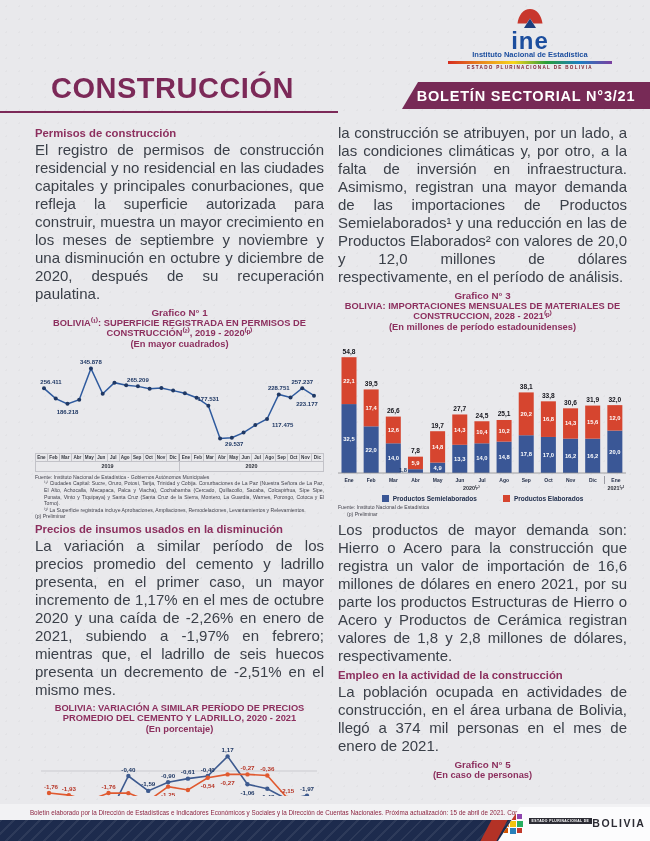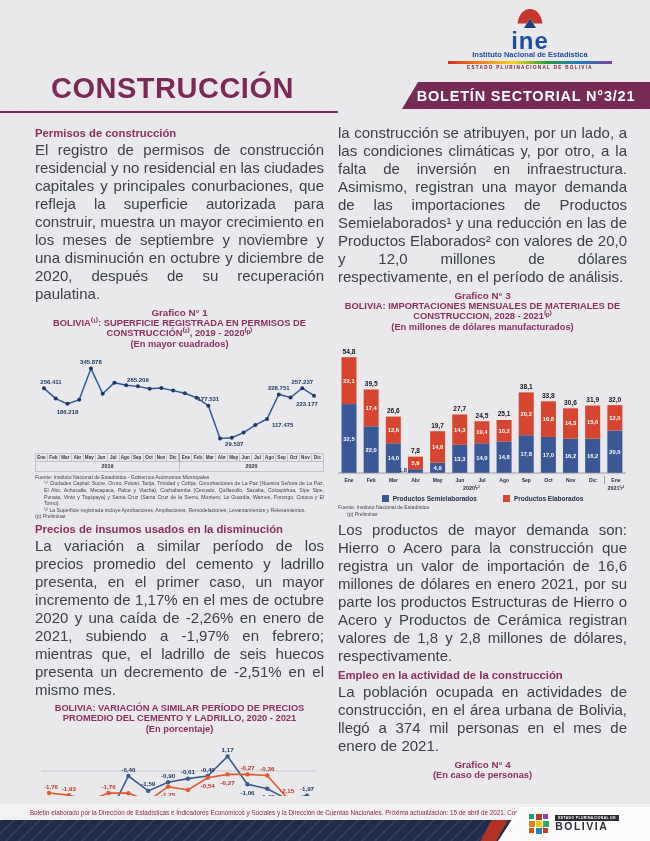--- a/index.html
+++ b/index.html
@@ -70,21 +70,21 @@
     display:flex;align-items:center;justify-content:center;
     font-size:6.3px;color:#8c2440;}
   .prefooter .email{font-weight:bold;color:#8c2440;text-decoration:none;margin-left:2px;}
   .bottombar{position:absolute;left:0;right:0;bottom:0;height:21px;background:#1d2b4d;
     background-image:repeating-linear-gradient(135deg,rgba(255,255,255,0.07) 0 2px,transparent 2px 9px);}
   .red-wedge{position:absolute;right:148px;bottom:0;width:16px;height:21px;background:#b33226;
     transform:skewX(-28deg);}
   .brand-panel{position:absolute;right:0;bottom:0;width:152px;height:34px;background:#fcfcfd;
     clip-path:polygon(22px 0,100% 0,100% 100%,0 100%);
     display:flex;align-items:center;justify-content:center;gap:6px;}
-  .brand-text{display:flex;flex-direction:column;align-items:flex-start;}
+  .brand-text{display:flex;flex-direction:row;align-items:flex-start;}
   .brand-top{font-size:3.4px;font-weight:bold;color:#fff;background:#2c2c34;
     padding:1px 3px;letter-spacing:0.4px;}
   .brand-name{font-size:10.5px;font-weight:800;color:#2c2c34;letter-spacing:1.5px;line-height:1.05;}
 </style>
 </head>
 <body>
 
 <div class="page">
 
   <div class="ine-logo">
@@ -298,21 +298,21 @@
 
     <h3 class="section">Semielaborados</h3>
   </section>
 
   <section class="col col-right">
     <p class="body">la construcción se atribuyen, por un lado, a las condiciones climáticas y, por otro, a la falta de inversión en infraestructura. Asimismo, registran una mayor demanda de las importaciones de Productos Semielaborados¹ y una reducción en las de Productos Elaborados² con valores de 20,0 y 12,0 millones de dólares respectivamente, en el período de análisis.</p>
 
     <div class="gblock">
       <div class="g-num">Grafico N° 3</div>
       <div class="g-title">BOLIVIA: IMPORTACIONES MENSUALES DE MATERIALES DE CONSTRUCCION, 2028 - 2021⁽ᵖ⁾</div>
-      <div class="g-sub">(En millones de dólares manufacturados)</div>
+      <div class="g-sub">(En millones de período estadounidenses)</div>
       <div id="chart3-plot" class="plot">
           <svg width="288" height="142" viewBox="0 0 288 142">
             <rect x="3.5" y="70.07758620689656" width="15" height="68.92241379310344" fill="#3a5796"></rect>
             <rect x="3.5" y="23.210344827586212" width="15" height="46.86724137931034" fill="#d6452f"></rect>
             <text x="11" y="19.710344827586212" font-size="6.6" fill="#15151c" text-anchor="middle" font-weight="bold" font-family="Liberation Sans, sans-serif">54,8</text>
             <text x="11" y="106.53879310344828" font-size="5.8" fill="#fff" text-anchor="middle" font-weight="bold" font-family="Liberation Sans, sans-serif">32,5</text>
             <text x="11" y="48.643965517241384" font-size="5.8" fill="#fff" text-anchor="middle" font-weight="bold" font-family="Liberation Sans, sans-serif">22,1</text>
             <rect x="25.653846153846153" y="92.34482758620689" width="15" height="46.6551724137931" fill="#3a5796"></rect>
             <rect x="25.653846153846153" y="55.44482758620689" width="15" height="36.9" fill="#d6452f"></rect>
             <text x="33.15384615384615" y="51.94482758620689" font-size="6.6" fill="#15151c" text-anchor="middle" font-weight="bold" font-family="Liberation Sans, sans-serif">39,5</text>
@@ -409,21 +409,21 @@
         <div>Fuente: Instituto Nacional de Estadística</div>
         <div class="fn">(p) Preliminar</div>
       </div>
     </div>
 
     <p class="body">Los productos de mayor demanda son: Hierro o Acero para la construcción que registra un valor de importación de 16,6 millones de dólares en enero 2021, por su parte los productos Estructuras de Hierro o Acero y Productos de Cerámica registran valores de 1,8 y 2,8 millones de dólares, respectivamente.</p>
     <h3 class="section">Empleo en la actividad de la construcción</h3>
     <p class="body">La población ocupada en actividades de construcción, en el área urbana de Bolivia, llegó a 374 mil personas en el mes de enero de 2021.</p>
 
     <div class="gblock">
-      <div class="g-num">Grafico N° 4</div>
+      <div class="g-num">Grafico N° 5</div>
       <div class="g-sub">(En caso de personas)</div>
       <div id="chart4-plot" class="plot">
           <svg width="288" height="140" viewBox="0 0 288 140">
             <rect x="2.5" y="25.4139534883721" width="8" height="78.5860465116279" fill="#5c6b96"></rect>
             <rect x="-1.5" y="15.913953488372101" width="16" height="8.5" fill="#fff" stroke="#e2953f" stroke-width="0.9" rx="1"></rect>
             <text x="6.5" y="22.4139534883721" font-size="5.3" fill="#2b3a68" text-anchor="middle" font-weight="bold" font-family="Liberation Sans, sans-serif">384</text>
             <text x="0" y="0" font-size="4.6" fill="#33363e" text-anchor="end" font-weight="bold" font-family="Liberation Sans, sans-serif" transform="translate(8.5,108) rotate(-90)">Ene</text>
             <rect x="14.02" y="38.51162790697674" width="8" height="65.48837209302326" fill="#5c6b96"></rect>
             <text x="18.02" y="35.51162790697674" font-size="5.3" fill="#2b3a68" text-anchor="middle" font-weight="bold" font-family="Liberation Sans, sans-serif">320</text>
             <text x="0" y="0" font-size="4.6" fill="#33363e" text-anchor="end" font-weight="bold" font-family="Liberation Sans, sans-serif" transform="translate(20.02,108) rotate(-90)">Feb</text>

